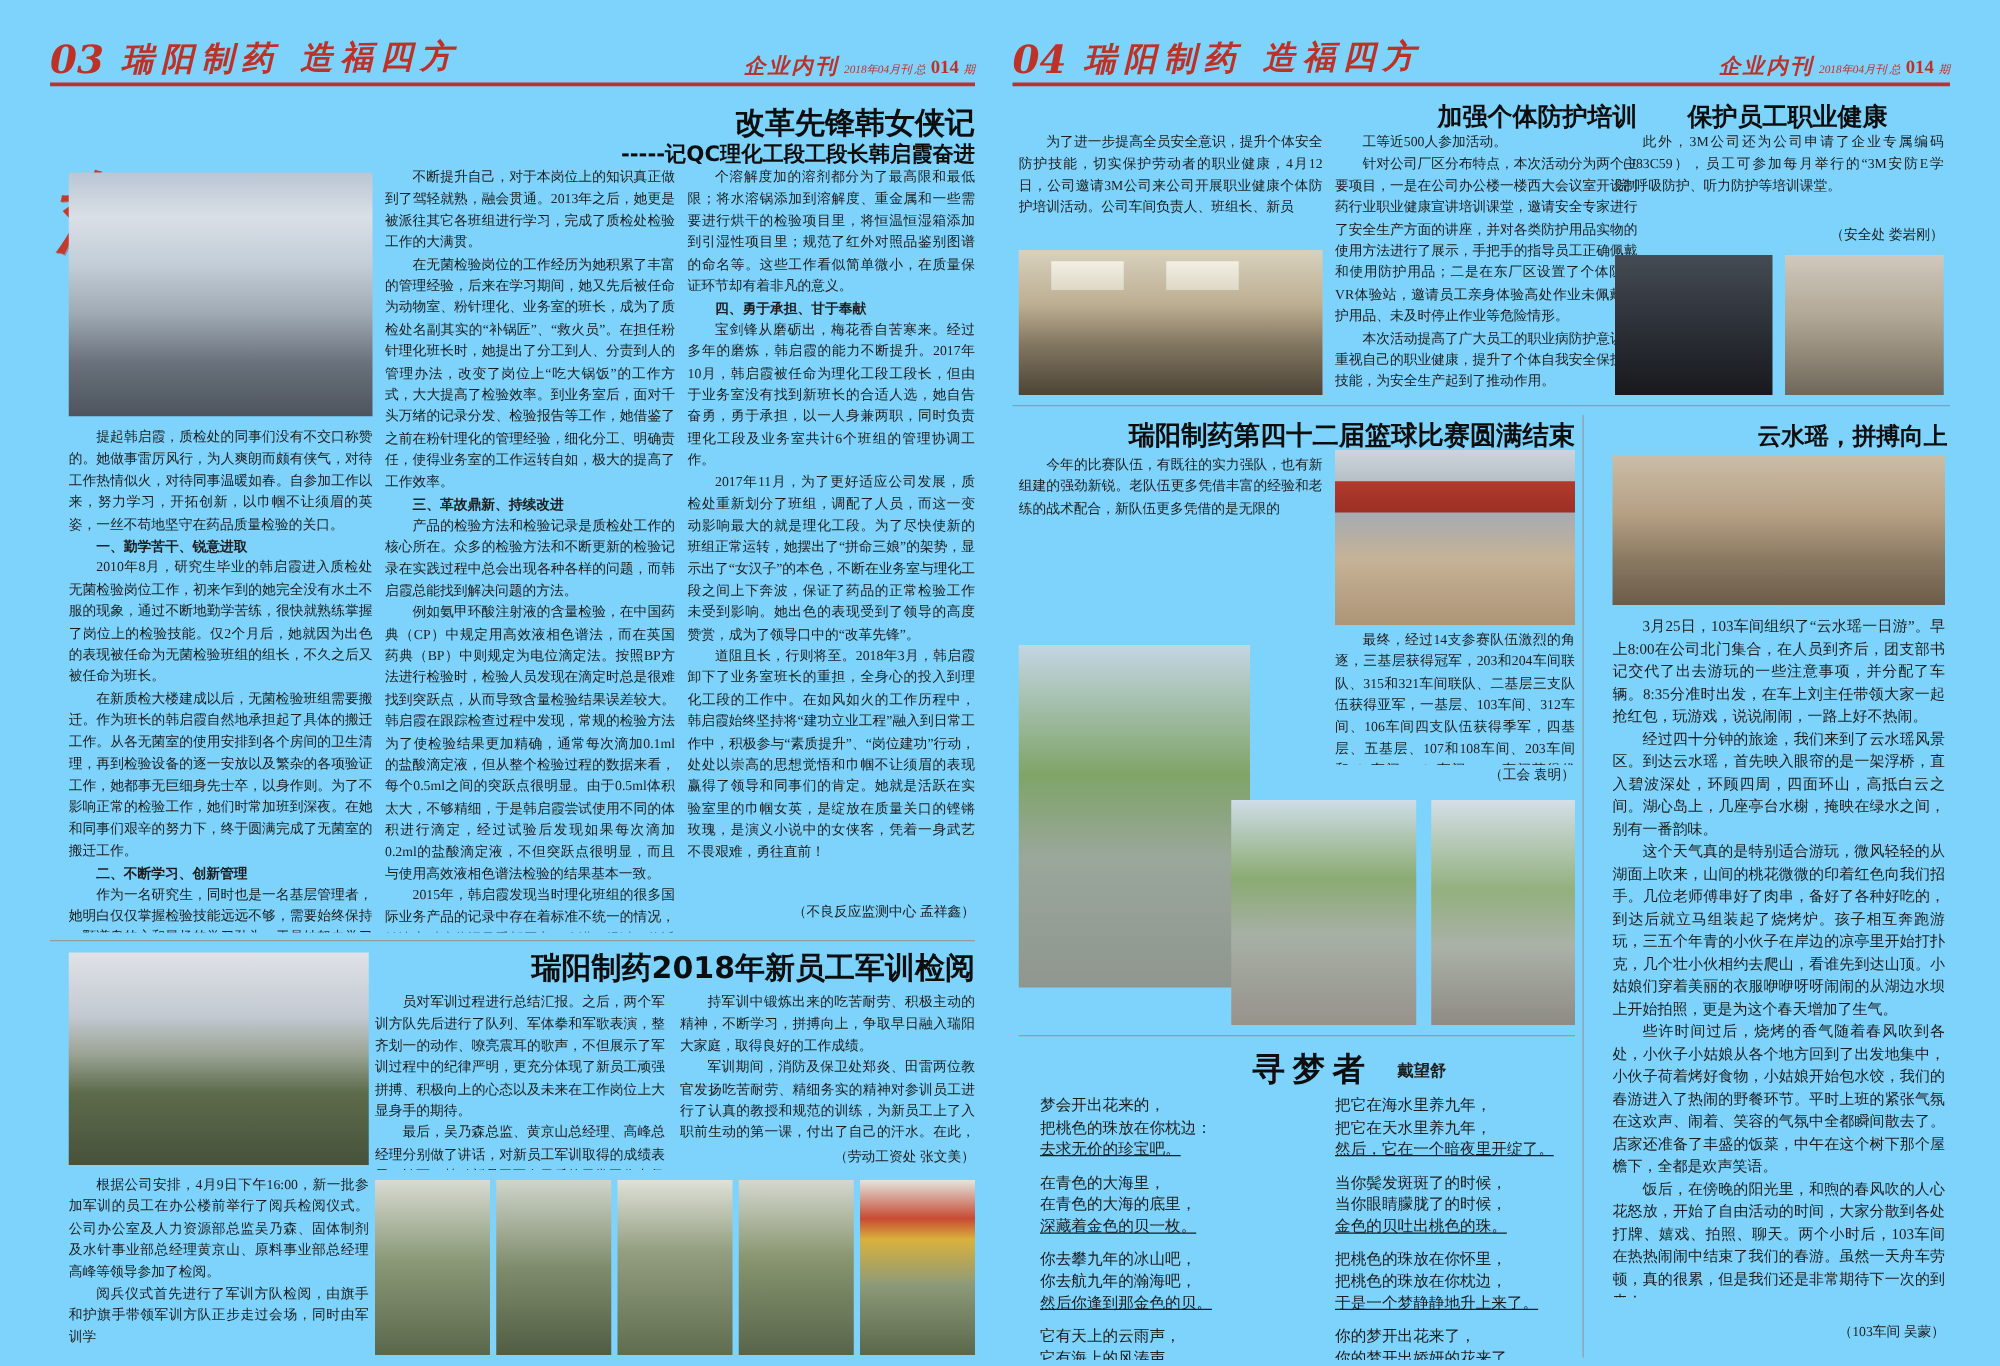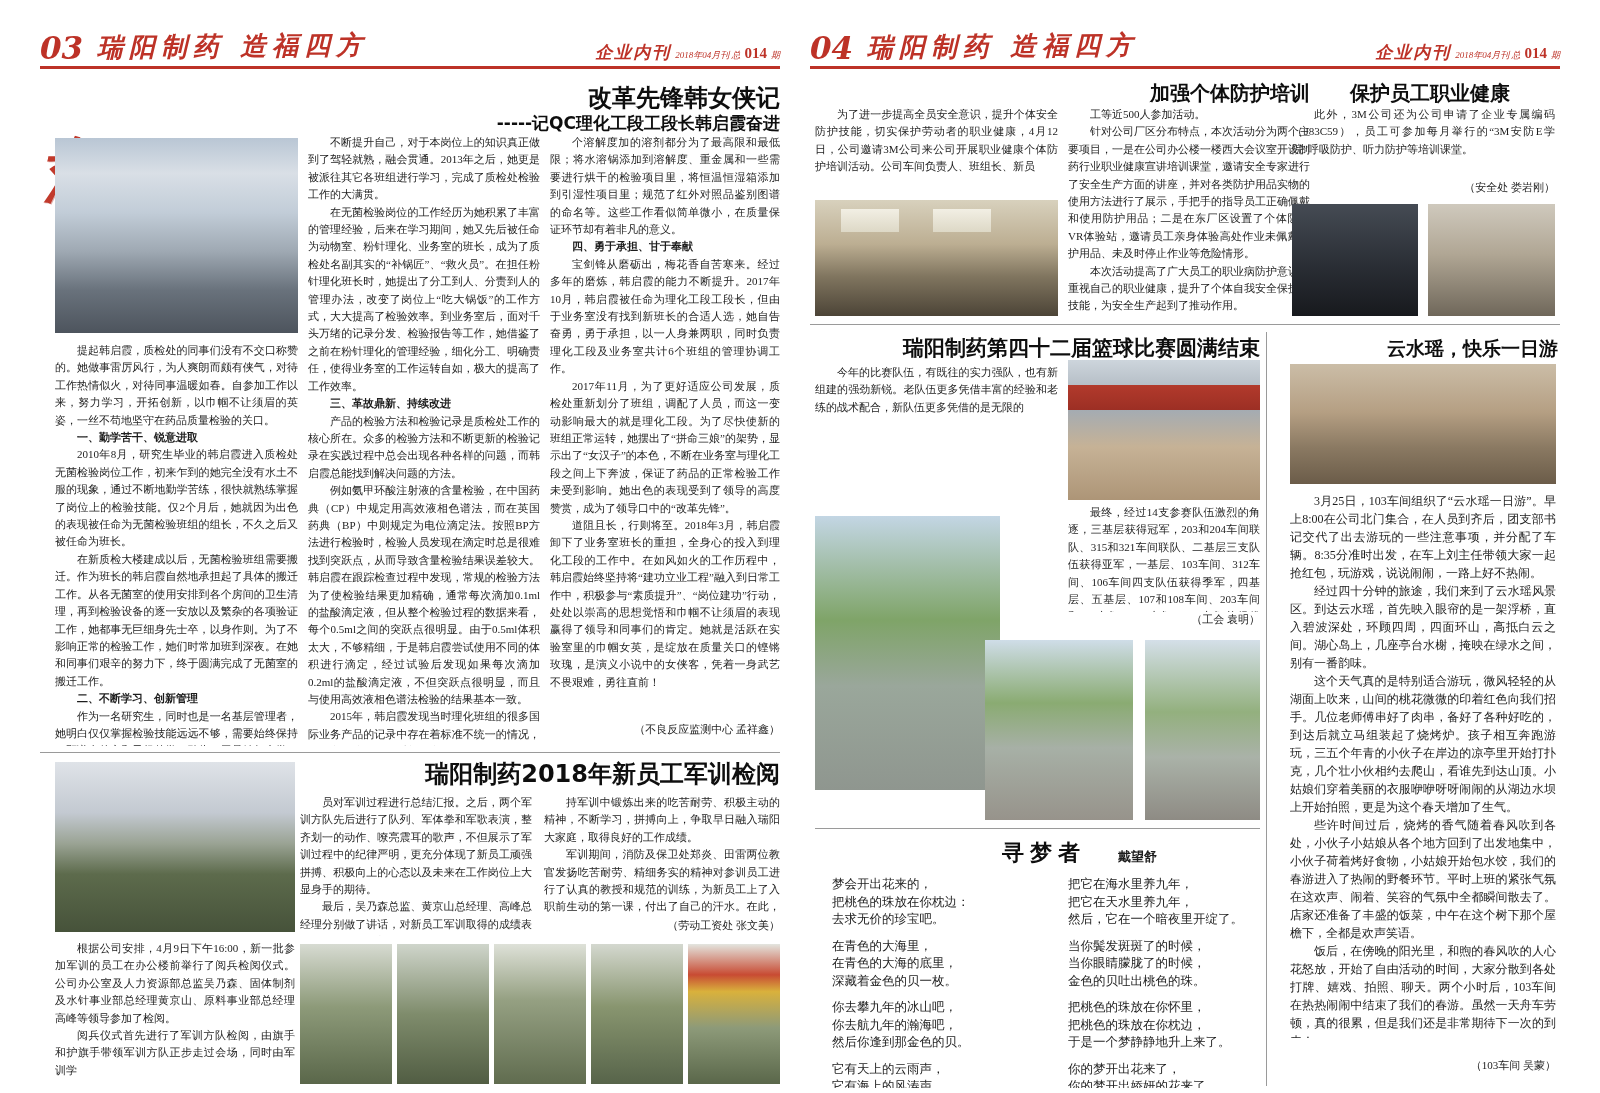--- a/index.html
+++ b/index.html
@@ -1,19 +1,19 @@
 <!DOCTYPE html>
 <html style="--red: #bd3227;"><head>
 <meta charset="utf-8">
 <style>
   :root{ --red:#bd3227; }
   html,body{margin:0;padding:0;background:#e9e9e7;}
   #canvas{
     position:relative;width:1600px;height:1093px;margin:0 auto;
-    background:#ffffff;overflow:hidden;
+    background:#7dd3fc;overflow:hidden;
     font-family:"Liberation Serif","DejaVu Serif",serif;color:#1d1d1d;
   }
   .abs{position:absolute;}
   
   .mast-rule{height:3px;background:var(--red);}
   .pageno{font-family:"DejaVu Serif",serif;font-weight:700;font-style:italic;font-size:31px;color:var(--red);line-height:1;}
   .brand{font-family:"DejaVu Serif",serif;font-weight:700;font-style:italic;font-size:26px;color:var(--red);letter-spacing:6px;white-space:nowrap;transform:rotate(-0.6deg);}
   .issue{color:var(--red);font-style:italic;white-space:nowrap;}
   .issue .lbl{font-size:17px;font-weight:700;letter-spacing:2px;}
   .issue .sm{font-size:9px;}
@@ -22,21 +22,21 @@
   .hl{font-family:"DejaVu Sans","Liberation Sans",sans-serif;font-weight:700;color:#0e0e0e;}
   .center{text-align:right;}
   
   .body p{margin:0;text-indent:2em;font-size:11px;line-height:17.4px;text-align:justify;}
   .body{overflow:hidden;}
   .bold-head{font-weight:700;font-family:"DejaVu Sans","Liberation Sans",sans-serif;}
   .byline{font-size:11px;text-align:right;padding-right:4px;}
   .trip-body p{font-size:12px;line-height:18px;}
   
   .poem p{margin:0;text-indent:0;font-size:12.5px;line-height:17.5px;text-align:left;}
-  .poem p:nth-child(3n){margin-bottom:9px;}
+  .poem p:nth-child(3n){margin-bottom:9px;text-decoration:underline;}
   .poem-author{font-size:13px;font-weight:700;}
   
   .vertlabel{
     writing-mode:vertical-rl;font-family:"DejaVu Serif",serif;font-weight:700;font-style:italic;
     font-size:52px;color:#c13a2c;line-height:1;letter-spacing:14px;
     text-shadow:1px 1px 0 rgba(160,30,20,.35);transform:rotate(-2deg);
   }
   
   .hr{background:#9a9a9a;height:1px;}
   .vr{background:#9a9a9a;width:1px;}
@@ -190,21 +190,21 @@
   <div class="abs photo ph-bball-main" style="left:1068px;top:360px;width:192px;height:140px;"></div>
   <div class="abs body" style="left:1068px;top:504px;width:192px;height:108px;">
       <p>最终，经过14支参赛队伍激烈的角逐，三基层获得冠军，203和204车间联队、315和321车间联队、二基层三支队伍获得亚军，一基层、103车间、312车间、106车间四支队伍获得季军，四基层、五基层、107和108车间、203车间和206车间、301车间、322车间获得优秀奖。</p>
     </div>
   <div class="abs byline" style="left:1068px;top:612px;width:192px;">（工会 袁明）</div>
   <div class="abs photo ph-court1" style="left:815px;top:516px;width:185px;height:274px;"></div>
   <div class="abs photo ph-court2" style="left:985px;top:640px;width:148px;height:180px;"></div>
   <div class="abs photo ph-court3" style="left:1145px;top:640px;width:115px;height:180px;"></div>
 
   <div class="abs hr" style="left:815px;top:828px;width:445px;"></div>
-  <div class="abs hl" style="left:1002px;top:838px;font-size:22px;letter-spacing:6px;">寻梦者</div>
+  <div class="abs hl" style="left:1002px;top:838px;font-size:26px;letter-spacing:6px;">寻梦者</div>
   <div class="abs poem-author" style="left:1118px;top:848px;">戴望舒</div>
   <div class="abs poem" style="left:832px;top:876px;width:180px;height:212px;overflow:hidden;">
       <p>梦会开出花来的，</p>
       <p>把桃色的珠放在你枕边：</p>
       <p>去求无价的珍宝吧。</p>
       <p>在青色的大海里，</p>
       <p>在青色的大海的底里，</p>
       <p>深藏着金色的贝一枚。</p>
       <p>你去攀九年的冰山吧，</p>
       <p>你去航九年的瀚海吧，</p>
@@ -219,21 +219,21 @@
       <p>当你鬓发斑斑了的时候，</p>
       <p>当你眼睛朦胧了的时候，</p>
       <p>金色的贝吐出桃色的珠。</p>
       <p>把桃色的珠放在你怀里，</p>
       <p>把桃色的珠放在你枕边，</p>
       <p>于是一个梦静静地升上来了。</p>
       <p>你的梦开出花来了，</p>
       <p>你的梦开出娇妍的花来了，</p>
     </div>
 
-  <div class="abs hl center" style="left:1272px;top:336px;width:286px;font-size:19px;">云水瑶，快乐一日游</div>
+  <div class="abs hl center" style="left:1272px;top:336px;width:286px;font-size:19px;">云水瑶，拼搏向上</div>
   <div class="abs photo ph-trip" style="left:1290px;top:364px;width:266px;height:120px;"></div>
   <div class="abs body trip-body" style="left:1290px;top:492px;width:266px;height:546px;">
       <p>3月25日，103车间组织了“云水瑶一日游”。早上8:00在公司北门集合，在人员到齐后，团支部书记交代了出去游玩的一些注意事项，并分配了车辆。8:35分准时出发，在车上刘主任带领大家一起抢红包，玩游戏，说说闹闹，一路上好不热闹。</p>
       <p>经过四十分钟的旅途，我们来到了云水瑶风景区。到达云水瑶，首先映入眼帘的是一架浮桥，直入碧波深处，环顾四周，四面环山，高抵白云之间。湖心岛上，几座亭台水榭，掩映在绿水之间，别有一番韵味。</p>
       <p>这个天气真的是特别适合游玩，微风轻轻的从湖面上吹来，山间的桃花微微的印着红色向我们招手。几位老师傅串好了肉串，备好了各种好吃的，到达后就立马组装起了烧烤炉。孩子相互奔跑游玩，三五个年青的小伙子在岸边的凉亭里开始打扑克，几个壮小伙相约去爬山，看谁先到达山顶。小姑娘们穿着美丽的衣服咿咿呀呀闹闹的从湖边水坝上开始拍照，更是为这个春天增加了生气。</p>
       <p>些许时间过后，烧烤的香气随着春风吹到各处，小伙子小姑娘从各个地方回到了出发地集中，小伙子荷着烤好食物，小姑娘开始包水饺，我们的春游进入了热闹的野餐环节。平时上班的紧张气氛在这欢声、闹着、笑容的气氛中全都瞬间散去了。店家还准备了丰盛的饭菜，中午在这个树下那个屋檐下，全都是欢声笑语。</p>
       <p>饭后，在傍晚的阳光里，和煦的春风吹的人心花怒放，开始了自由活动的时间，大家分散到各处打牌、嬉戏、拍照、聊天。两个小时后，103车间在热热闹闹中结束了我们的春游。虽然一天舟车劳顿，真的很累，但是我们还是非常期待下一次的到来！</p>
     </div>
   <div class="abs byline" style="left:1290px;top:1042px;width:266px;margin-top:16px;">（103车间 吴蒙）</div>
 

